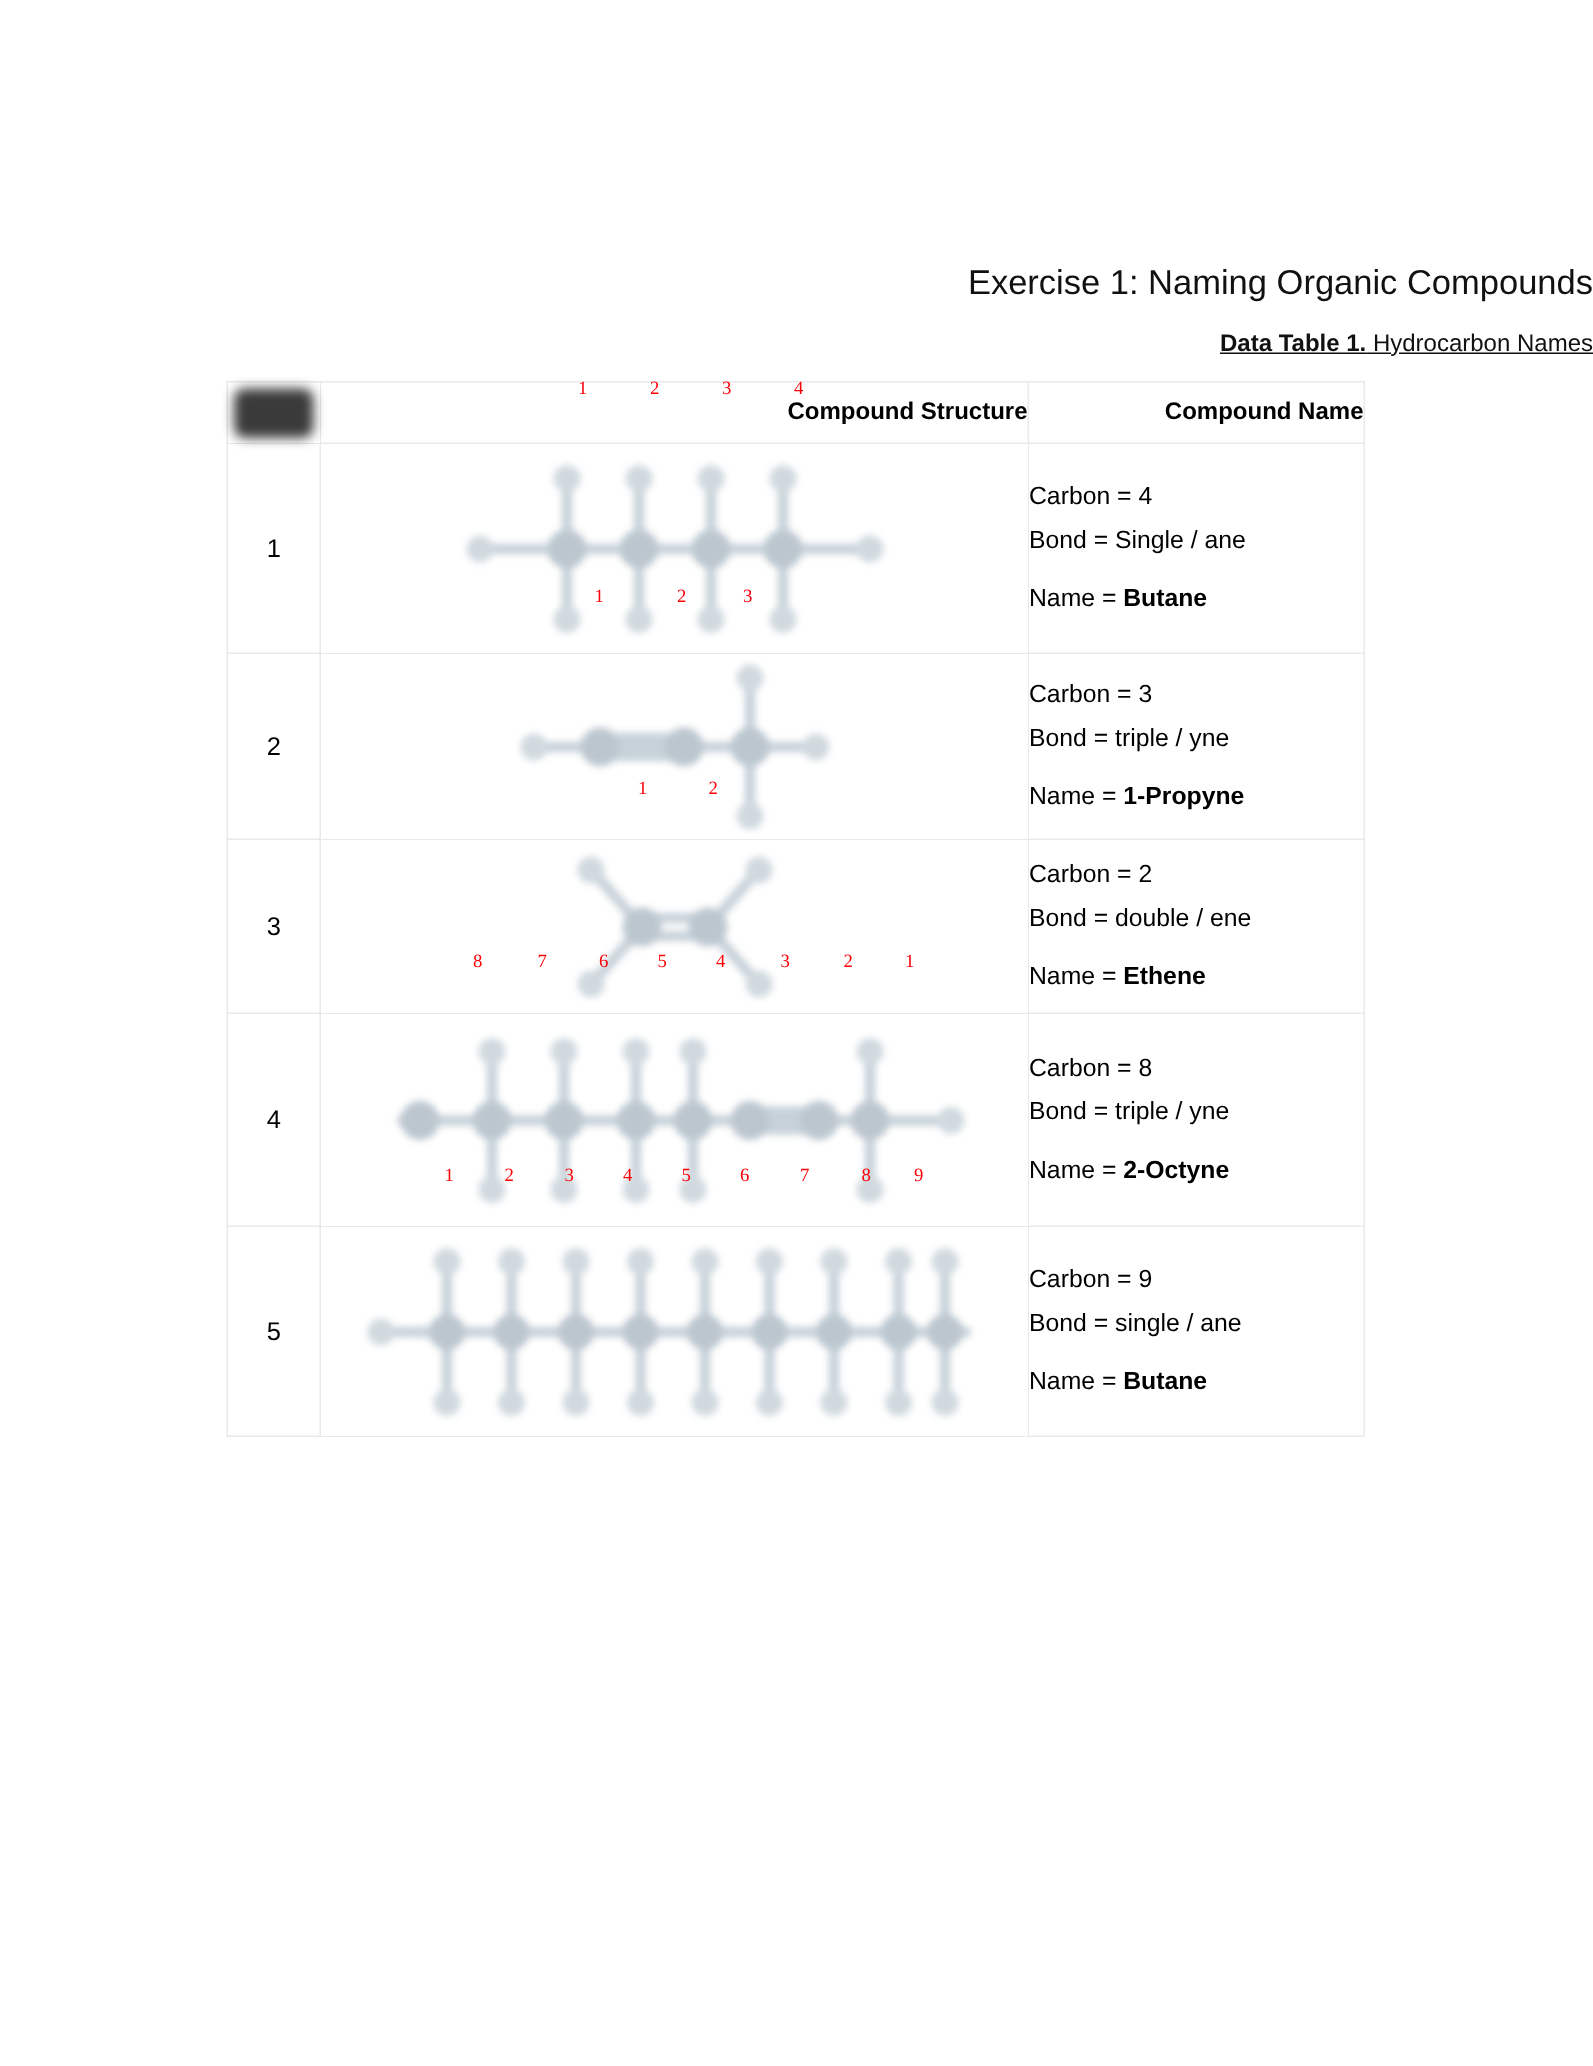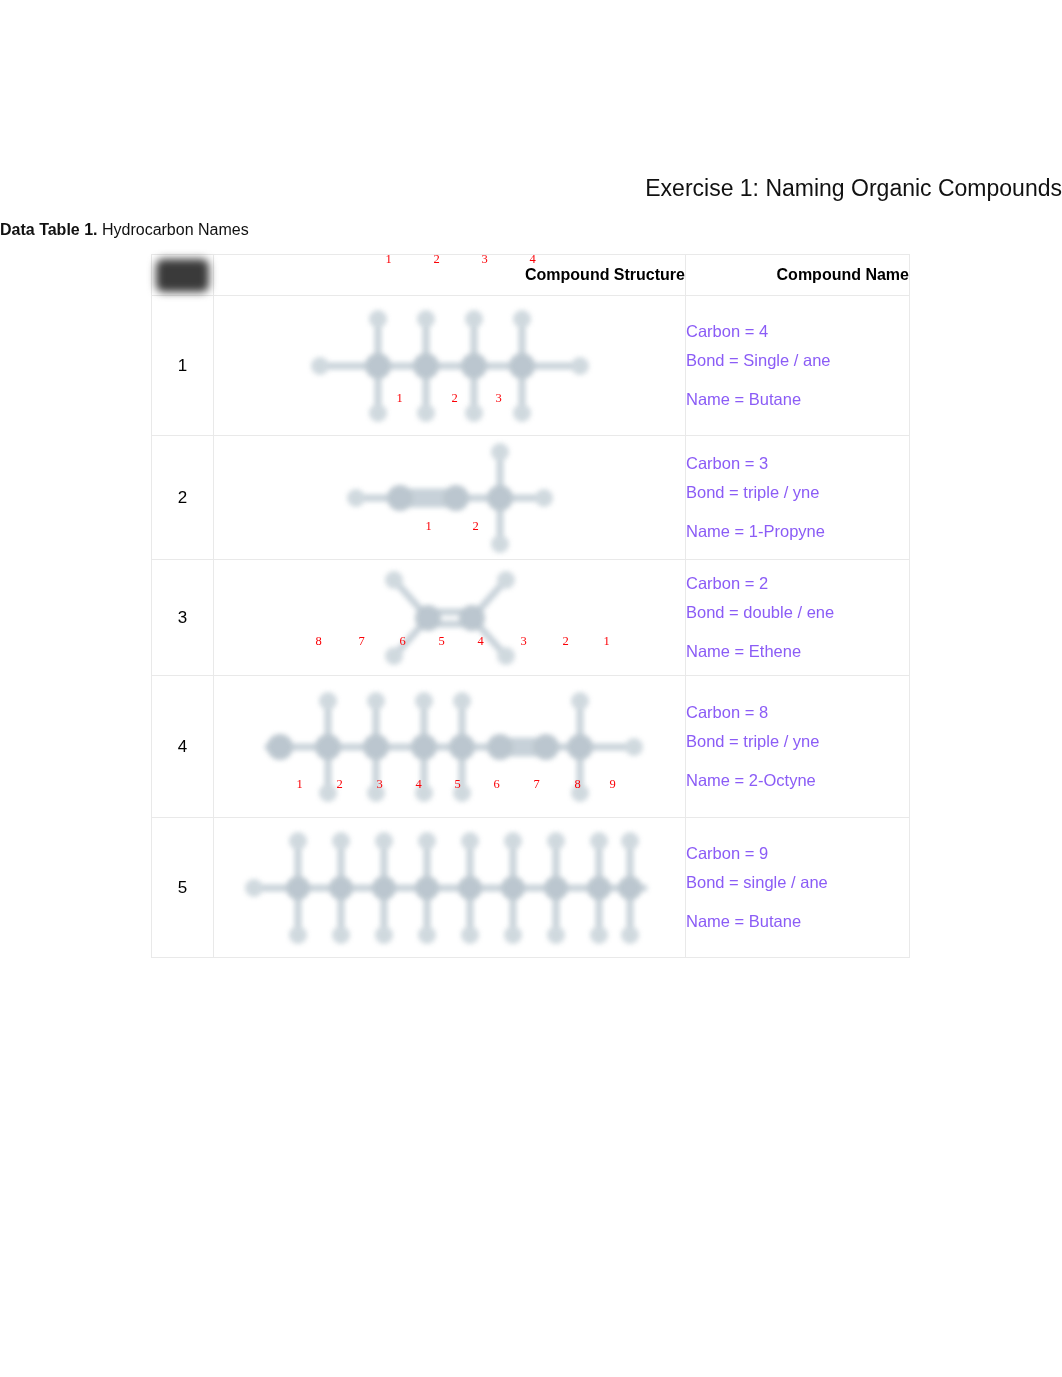--- a/index.html
+++ b/index.html
@@ -43,24 +43,25 @@
     text-align: right;
     font-size: 23px;
     font-weight: 400;
     color: #111111;
     white-space: nowrap;
   }
   .table-caption {
     position: absolute;
     left: 0; top: 221px;
     width: 1062px;
-    text-align: left;
+    text-align: right;
     font-size: 16px;
     color: #111111;
     white-space: nowrap;
+    text-decoration: underline;
   }
   .table-caption b {
     font-weight: 700;
   }
 
   
   .data-table {
     position: absolute;
     left: 151px;
     top: 254px;
@@ -107,27 +108,27 @@
   }
 
   .struct-cell {
     position: relative;
     padding: 0;
   }
   .name-cell {
     padding: 10px 0 10px 12px;
     font-size: 16.5px;
     line-height: 1.72;
-    color: #8b5cf6;
+    color: #000000;
   }
   .name-cell .blank-line {
     display: block;
     height: 11px;
   }
-  .name-cell b { font-weight: 400; text-align: center; }
+  .name-cell b { font-weight: 700; text-align: center; }
 
   
   .mol-wrap {
     position: relative;
     width: 100%;
   }
   .mol-svg {
     display: block;
     margin: 0 auto;
     filter: blur(2.6px);

